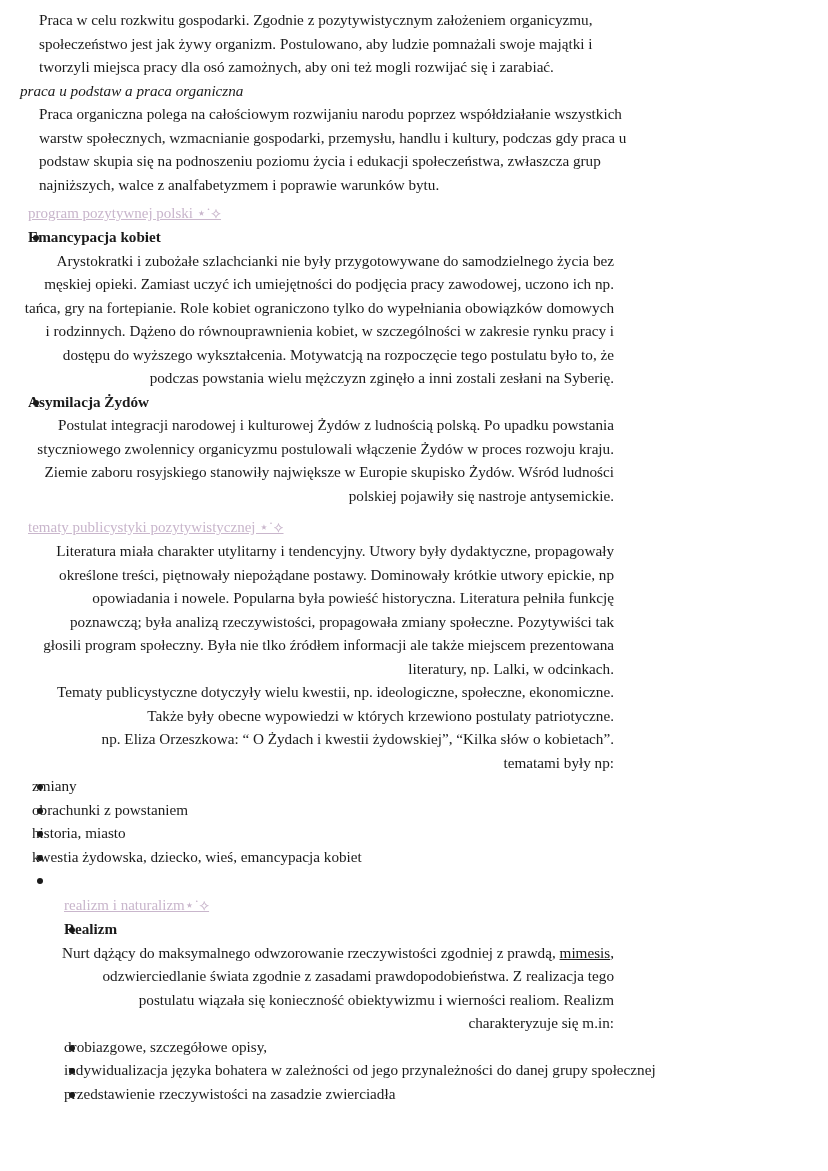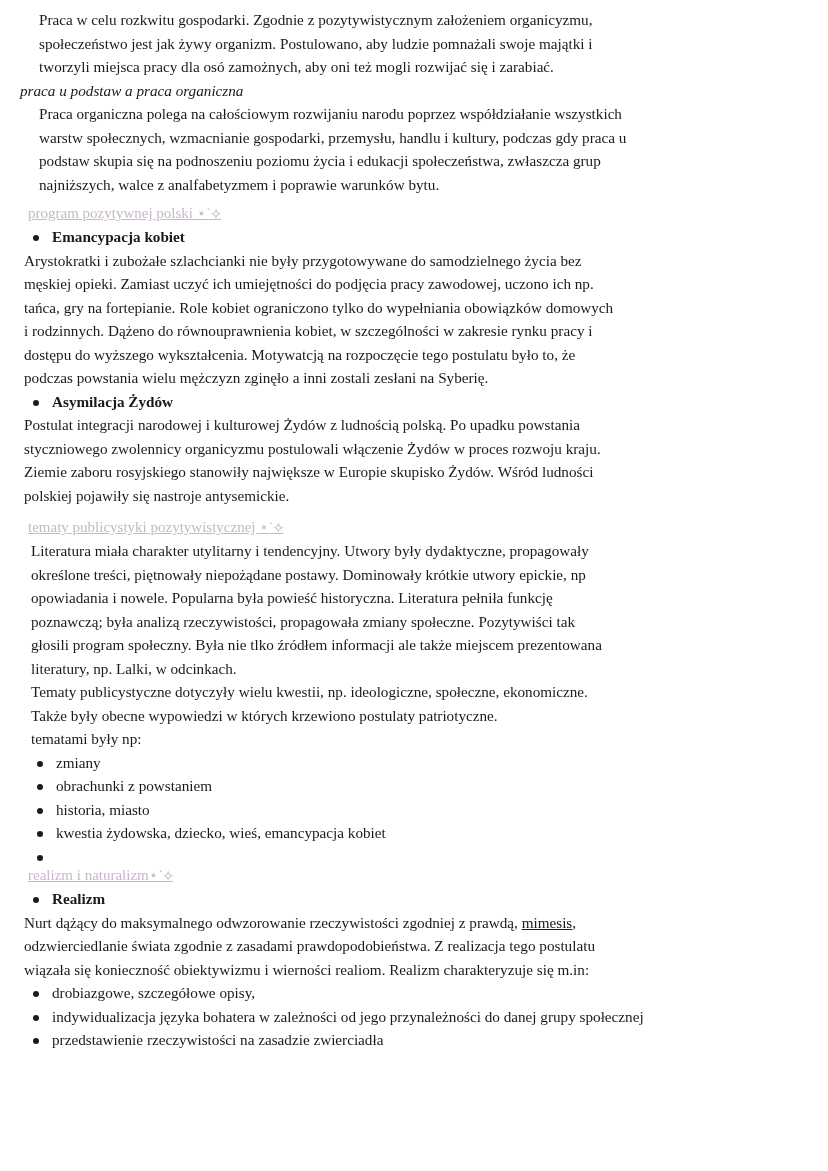--- a/index.html
+++ b/index.html
@@ -5,28 +5,28 @@
   html, body { margin: 0; padding: 0; background: #ffffff; }
   body {
     width: 828px; height: 1171px; overflow: hidden;
     font-family: "Liberation Serif", "DejaVu Serif", serif;
     font-size: 15.2px; color: #1a1a1a; line-height: 23.5px;
   }
   .page { position: relative; width: 704px; height: 1171px; }
   .blk { position: absolute; left: 0; right: 0; }
   p { margin: 0; }
   .indent { padding-left: 39px; padding-right: 60px; }
-  .body { padding-left: 24px; padding-right: 90px; }
+  .body { padding-left: 24px; padding-right: 90px; text-align: right; }
   .center-italic { font-style: italic; padding-left: 20px; }
   .heading {
     color: #c9b6cc; font-size: 15px; text-decoration: underline;
     text-decoration-color: #c9b6cc; padding-left: 28px; line-height: 24px;
   }
   ul { margin: 0; padding: 0; list-style: none; }
-  li { position: relative; padding-left: 52px; min-height: 23.5px; }
+  li { position: relative; padding-left: 28px; min-height: 23.5px; }
   li::before {
     content: ""; position: absolute; left: 33px; top: 10px;
     width: 6px; height: 6px; border-radius: 50%; background: #1a1a1a;
   }
   li.bold { font-weight: bold; }
   .u { text-decoration: underline; }
 </style>
 </head>
 <body>
 
@@ -48,32 +48,33 @@
       <li class="bold">Asymilacja Żydów</li>
     </ul>
     <p class="body">Postulat integracji narodowej i kulturowej Żydów z ludnością polską. Po upadku powstania styczniowego zwolennicy organicyzmu postulowali włączenie Żydów w proces rozwoju kraju. Ziemie zaboru rosyjskiego stanowiły największe w Europie skupisko Żydów. Wśród ludności polskiej pojawiły się nastroje antysemickie.</p>
   </div>
 
   <div class="blk" style="top:515px;">
     <p class="heading">tematy publicystyki pozytywistycznej ⋆˙⟡</p>
     <div style="padding-left:7px;">
       <p class="body">Literatura miała charakter utylitarny i tendencyjny. Utwory były dydaktyczne, propagowały określone treści, piętnowały niepożądane postawy. Dominowały krótkie utwory epickie, np opowiadania i nowele. Popularna była powieść historyczna. Literatura pełniła funkcję poznawczą; była analizą rzeczywistości, propagowała zmiany społeczne.  Pozytywiści tak głosili program społeczny. Była nie tlko źródłem informacji ale także miejscem prezentowana literatury, np. Lalki, w odcinkach.</p>
       <p class="body">Tematy publicystyczne dotyczyły wielu kwestii, np. ideologiczne, społeczne, ekonomiczne. Także były obecne wypowiedzi w których krzewiono postulaty patriotyczne.</p>
+      <p class="body">np. Eliza Orzeszkowa: “ O Żydach i kwestii żydowskiej”, “Kilka słów o kobietach”.</p>
       <p class="body">tematami były np:</p>
     </div>
     <ul style="padding-left:4px;">
       <li>zmiany</li>
       <li>obrachunki z powstaniem</li>
       <li>historia, miasto</li>
       <li>kwestia żydowska, dziecko, wieś, emancypacja kobiet</li>
       <li></li>
     </ul>
   </div>
 
-  <div class="blk" style="top:863px;">
+  <div class="blk" style="top:893px;margin-left:36px;">
     <p class="heading">realizm i naturalizm⋆˙⟡</p>
     <ul>
       <li class="bold">Realizm</li>
     </ul>
     <p class="body"><span>Nurt dążący do maksymalnego odwzorowanie rzeczywistości zgodniej z prawdą, </span><span class="u">mimesis</span><span>, odzwierciedlanie świata zgodnie z zasadami prawdopodobieństwa. Z realizacja tego postulatu wiązała się konieczność obiektywizmu i wierności realiom. Realizm charakteryzuje się m.in:</span></p>
     <ul>
       <li>drobiazgowe, szczegółowe opisy,</li>
       <li>indywidualizacja języka bohatera w zależności od jego przynależności do danej grupy społecznej</li>
       <li>przedstawienie rzeczywistości na zasadzie zwierciadła</li>
     </ul>

